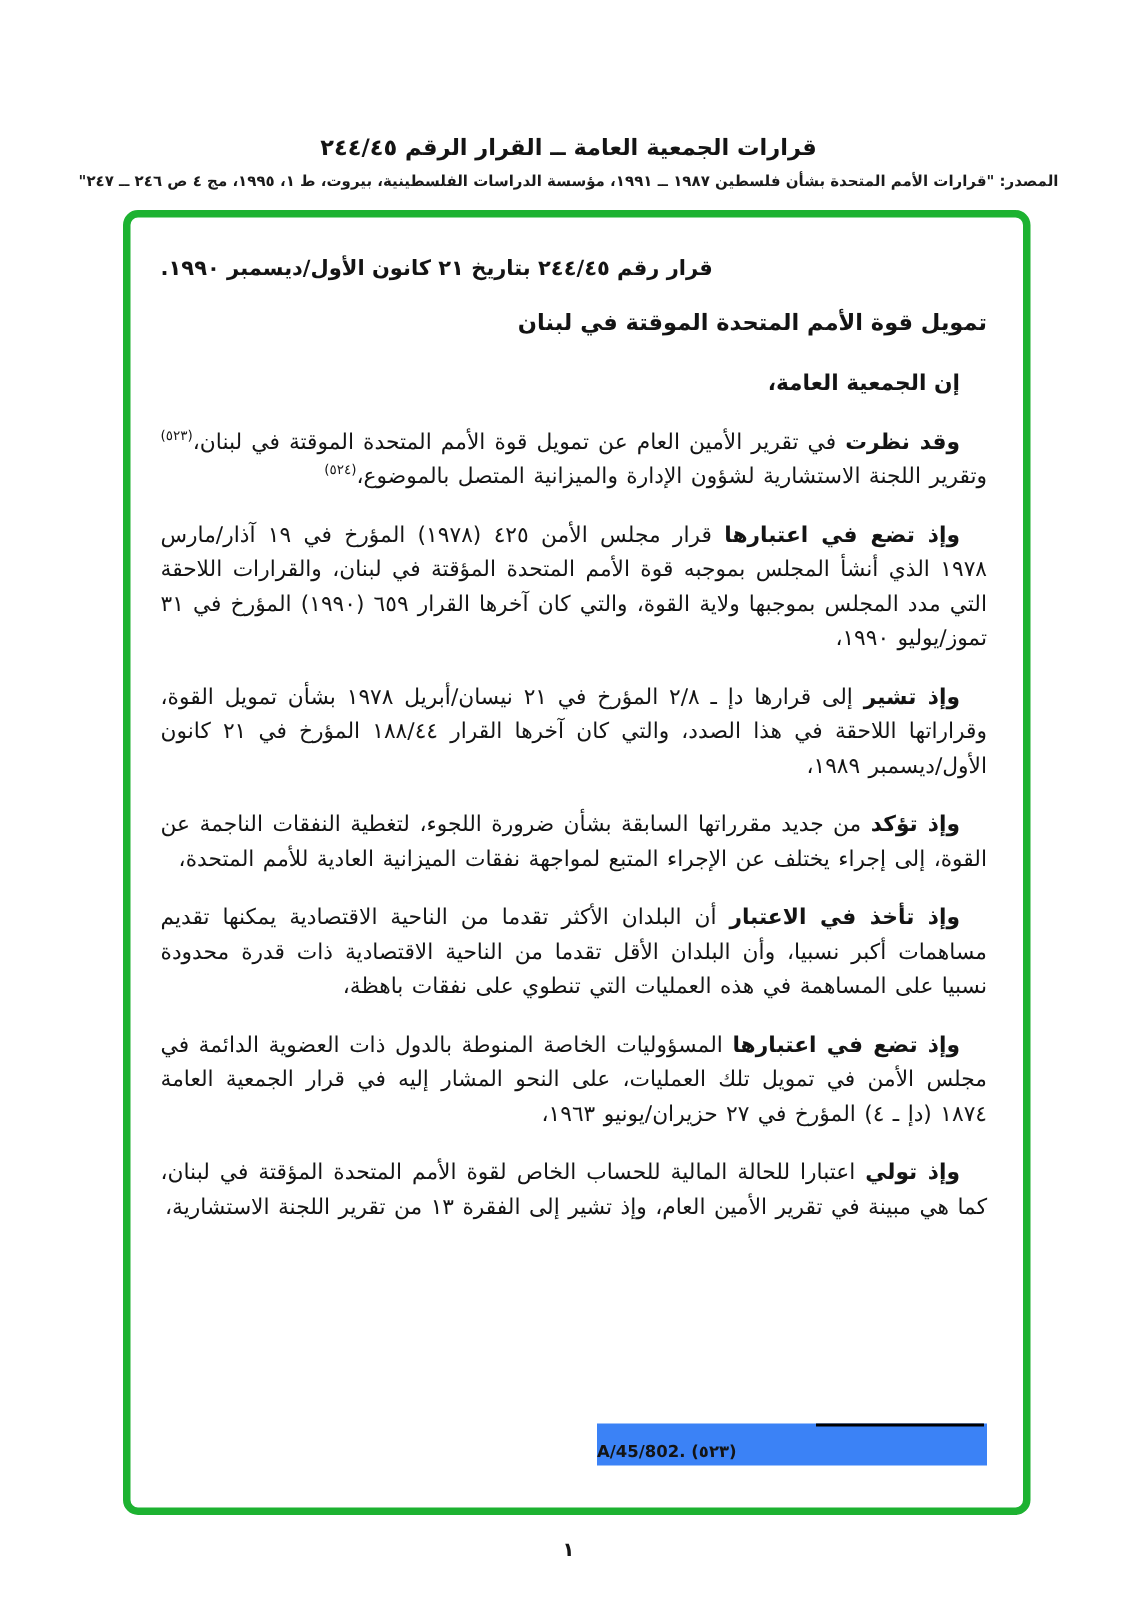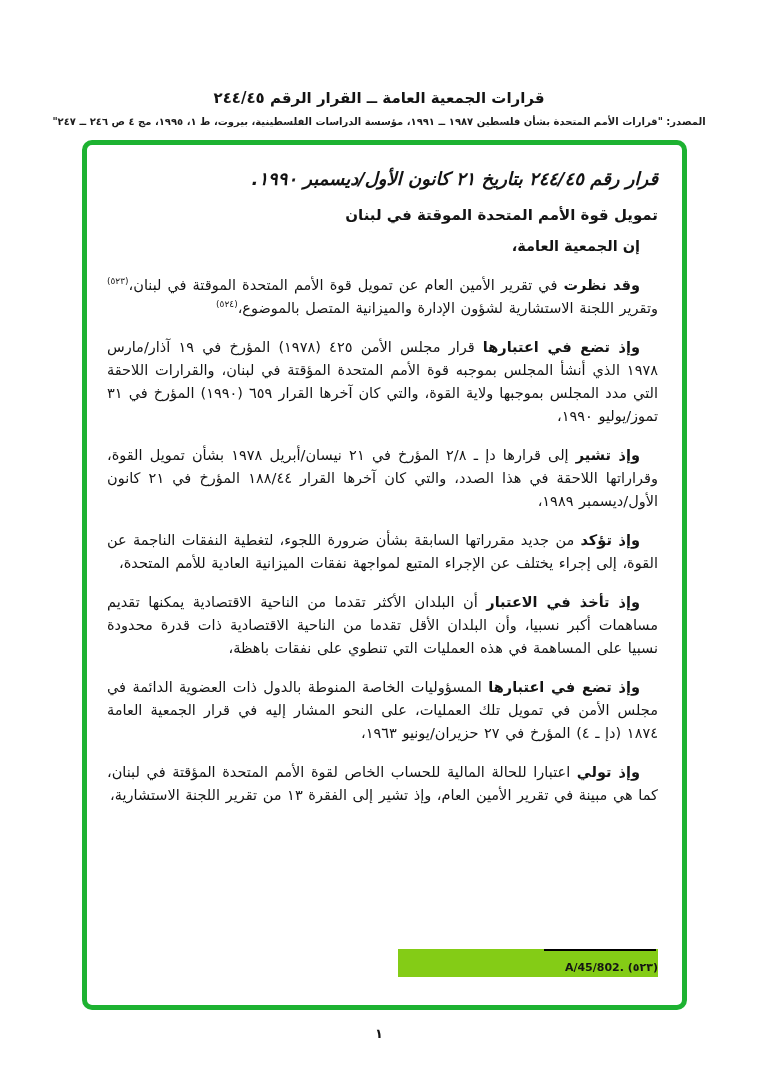--- a/index.html
+++ b/index.html
@@ -20,43 +20,43 @@
   }
   .green-box {
     position: absolute; left: 82px; top: 140px; width: 605px; height: 870px;
     border: 5px solid var(--green, #1db231);
     border-radius: 10px;
     padding: 22px 24px 18px 20px;
     direction: rtl;
     overflow: hidden;
   }
   .res-title {
-    text-align: right; font-weight: 700; font-size: 18px; line-height: 24px; font-style: italic;
+    text-align: left; font-weight: 700; font-size: 14px; line-height: 24px;
   }
   .res-subtitle {
     text-align: right; font-weight: 700; font-size: 15px; line-height: 24px; margin-top: 12px;
   }
   .opening {
-    font-weight: 700; font-size: 14.5px; line-height: 23px; margin-top: 8px;
+    font-weight: 700; font-size: 14.5px; line-height: 23px; margin-top: 18px;
     text-indent: 18px;
   }
   .para {
     font-size: 14.5px; line-height: 23px;
     text-align: justify;
     text-indent: 18px;
     margin-top: 16px;
     word-spacing: 1px;
   }
   .para .lead { font-weight: 700; }
   .para sup {
     font-size: 9px; line-height: 0; vertical-align: super; font-weight: 400;
   }
   .footnotes {
     position: absolute; right: 24px; bottom: 28px; width: 260px;
-    direction: rtl; text-align: right; background: #84cc16;
+    direction: rtl; text-align: left; background: #3b82f6;
   }
   .fn-rule {
     width: 112px; height: 0; border-top: 2px solid #000;
     margin-right: 2px; margin-bottom: 7px; margin-left: auto;
   }
   .footnote { font-size: 11px; font-weight: 700; line-height: 19px; white-space: nowrap; }
   .footnote .ltr { direction: ltr; unicode-bidi: isolate; font-weight: 700; }
   .page-number {
     position: absolute; top: 1026px; left: 0; width: 758px;
     text-align: center; font-size: 13px; font-weight: 700;

